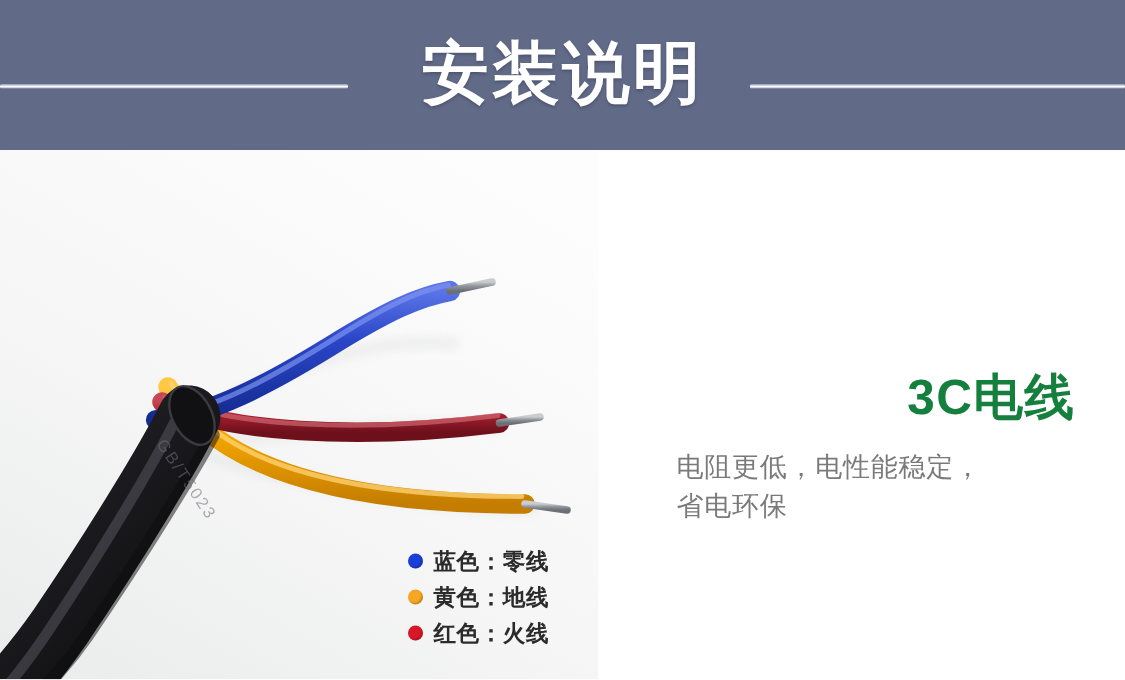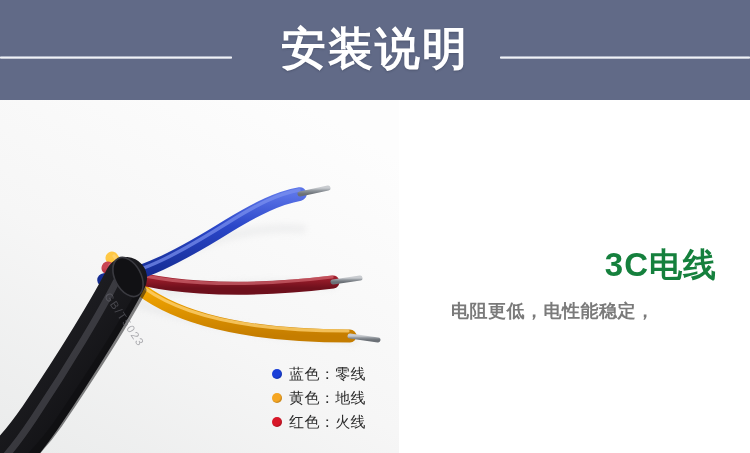--- a/index.html
+++ b/index.html
@@ -81,20 +81,21 @@
   .legend {
     position: absolute;
     left: 272px;
     top: 362px;
     width: 120px;
   }
   .legend-row {
     display: flex;
     align-items: center;
     height: 24px;
+    font-weight: bold;
   }
   .legend-dot {
     width: 10px;
     height: 10px;
     border-radius: 50%;
     flex: 0 0 auto;
     margin-right: 7px;
     box-shadow: inset -1px -1px 1px rgba(0,0,0,.18);
   }
   .legend-text {
@@ -128,21 +129,21 @@
   .subtitle {
     position: absolute;
     left: 52px;
     top: 198px;
     width: 290px;
     font-size: 18px;
     color: #7a7a7a;
     line-height: 26px;
     letter-spacing: .5px;
   }
-  .subtitle span { display: block; font-weight: bold; }
+  .subtitle span { display: block; }
 </style>
 </head>
 <body>
 
 <div id="page">
 
   <div class="banner">
     <div class="banner-rule left"></div>
     <div class="banner-rule right"></div>
     <div class="banner-title">安装说明</div>
@@ -243,16 +244,17 @@
     <div class="legend-row">
       <span class="legend-dot" style="background:#d81728"></span>
       <span class="legend-text">红色：火线</span>
     </div>
   </div>
 
   <div class="right-pane">
     <div class="headline">3C电线</div>
     <div class="subtitle">
       <span>电阻更低，电性能稳定，</span>
+      <span>省电环保</span>
     </div>
   </div>
 
 </div>
 
 </body></html>

